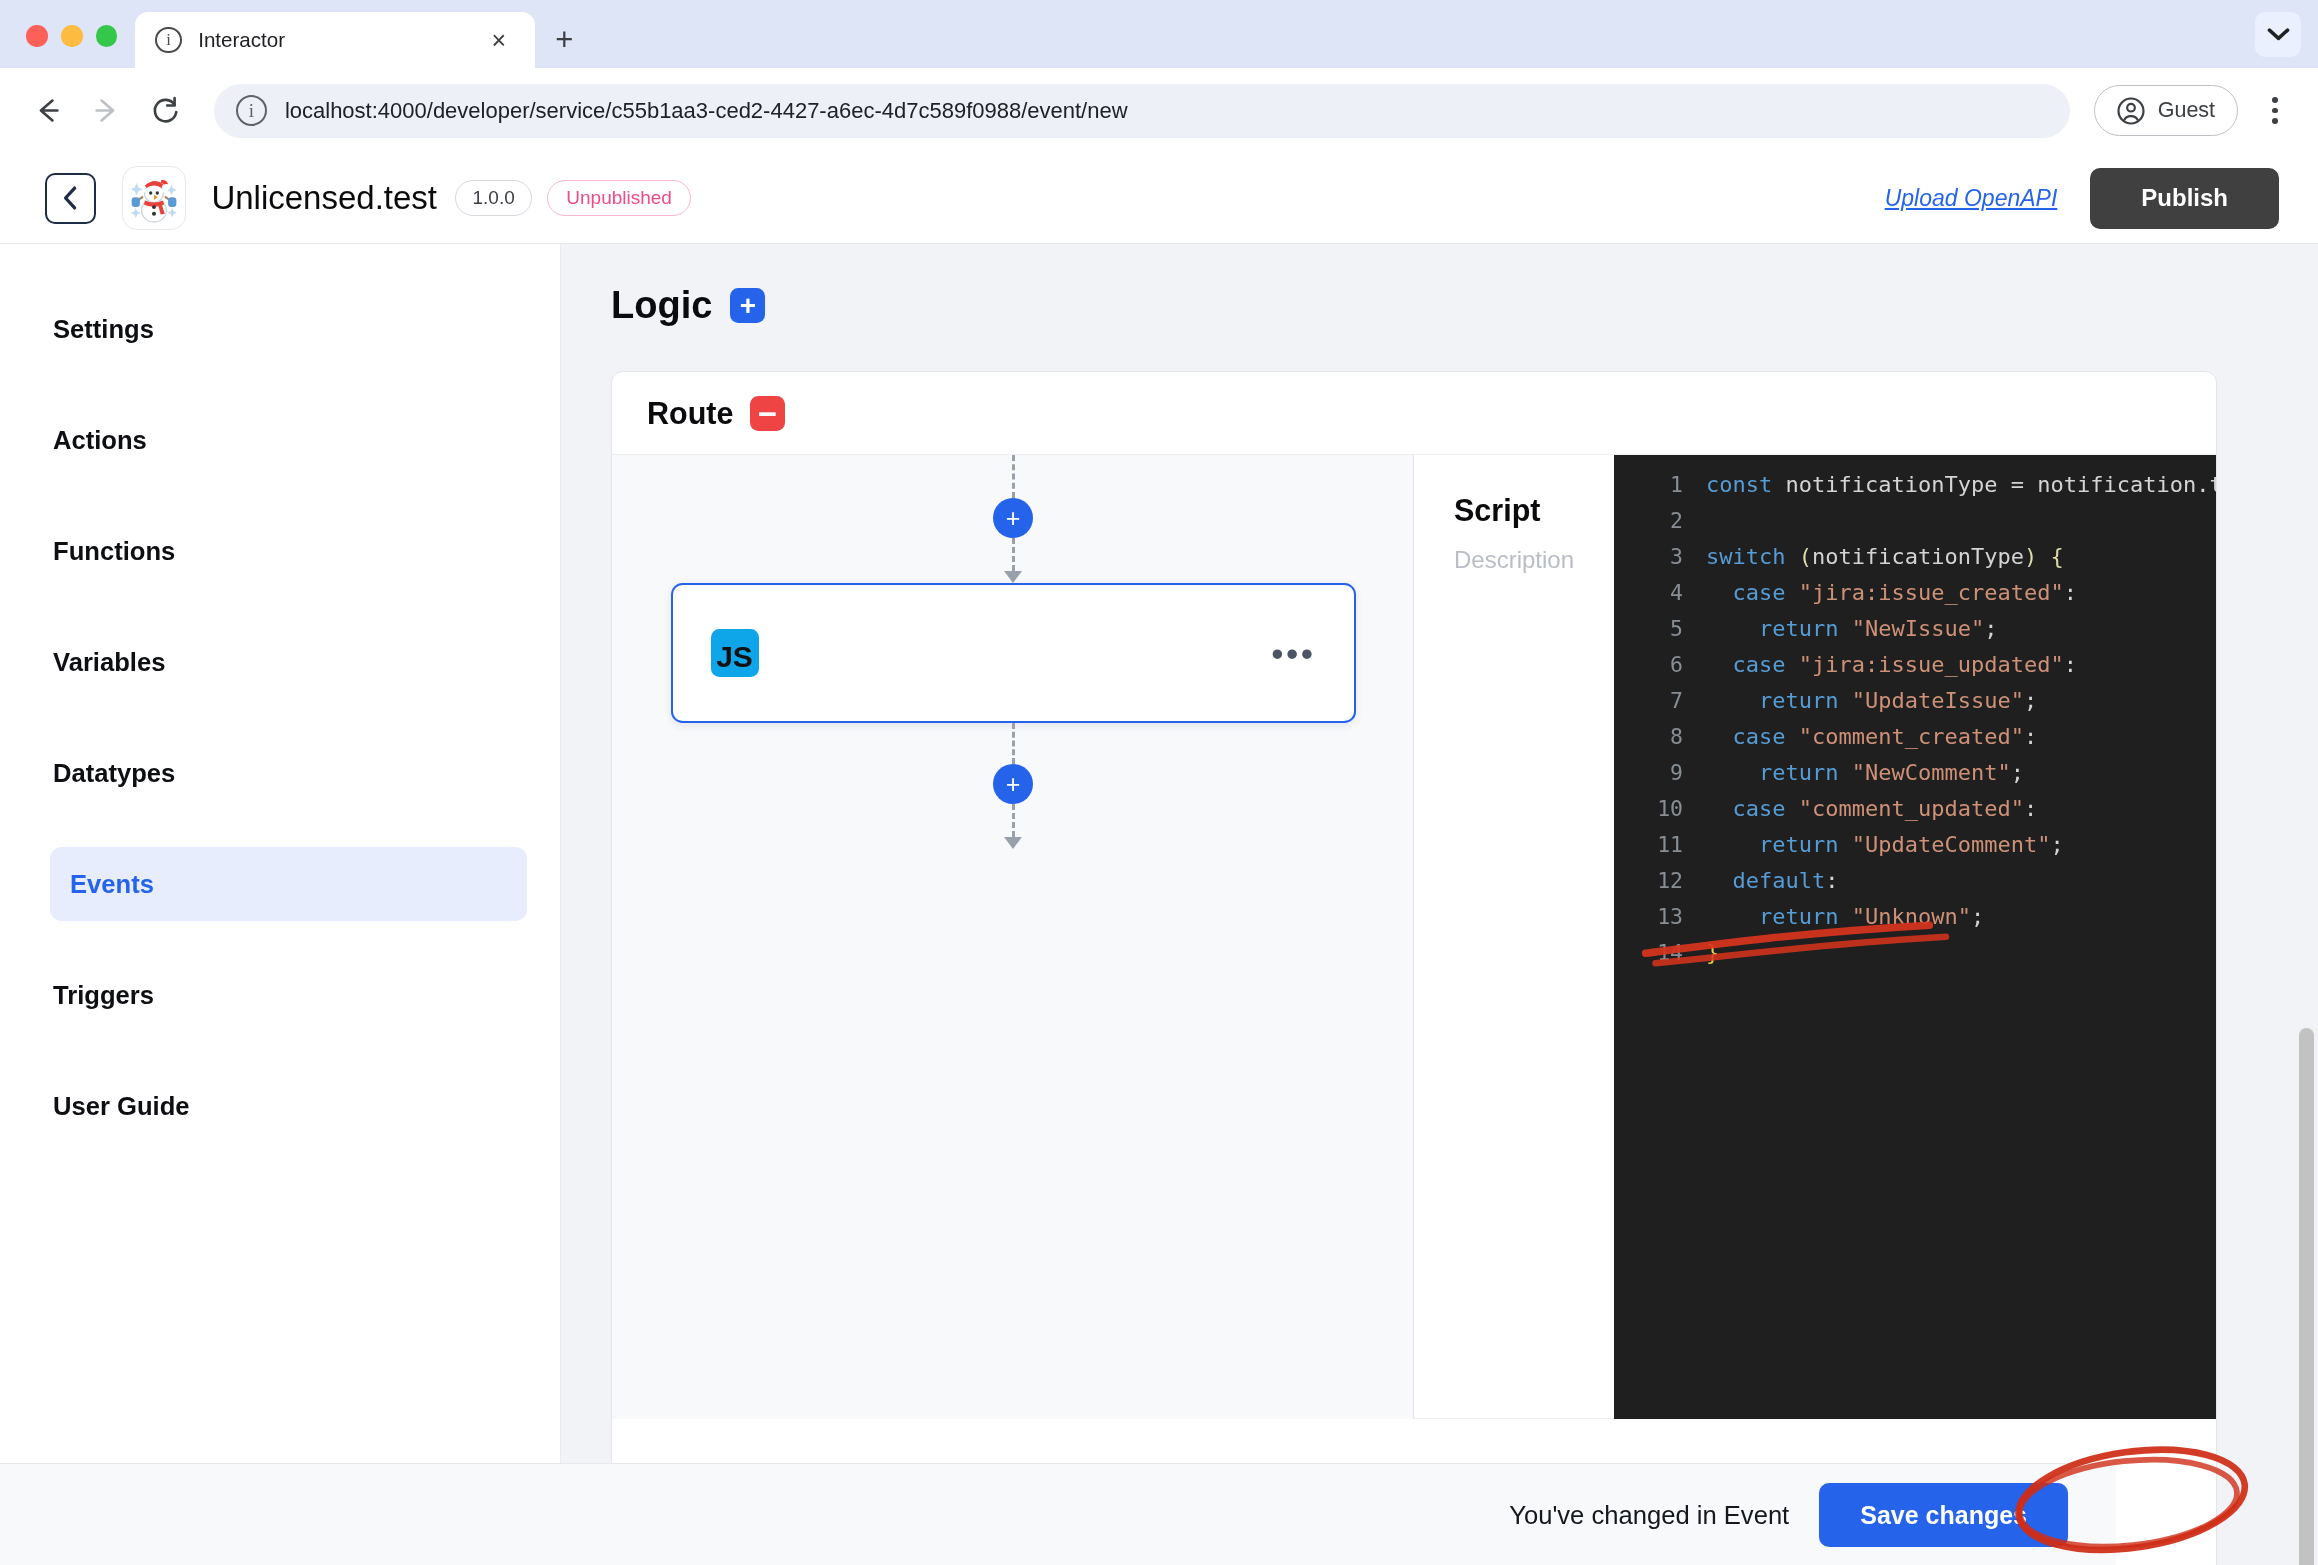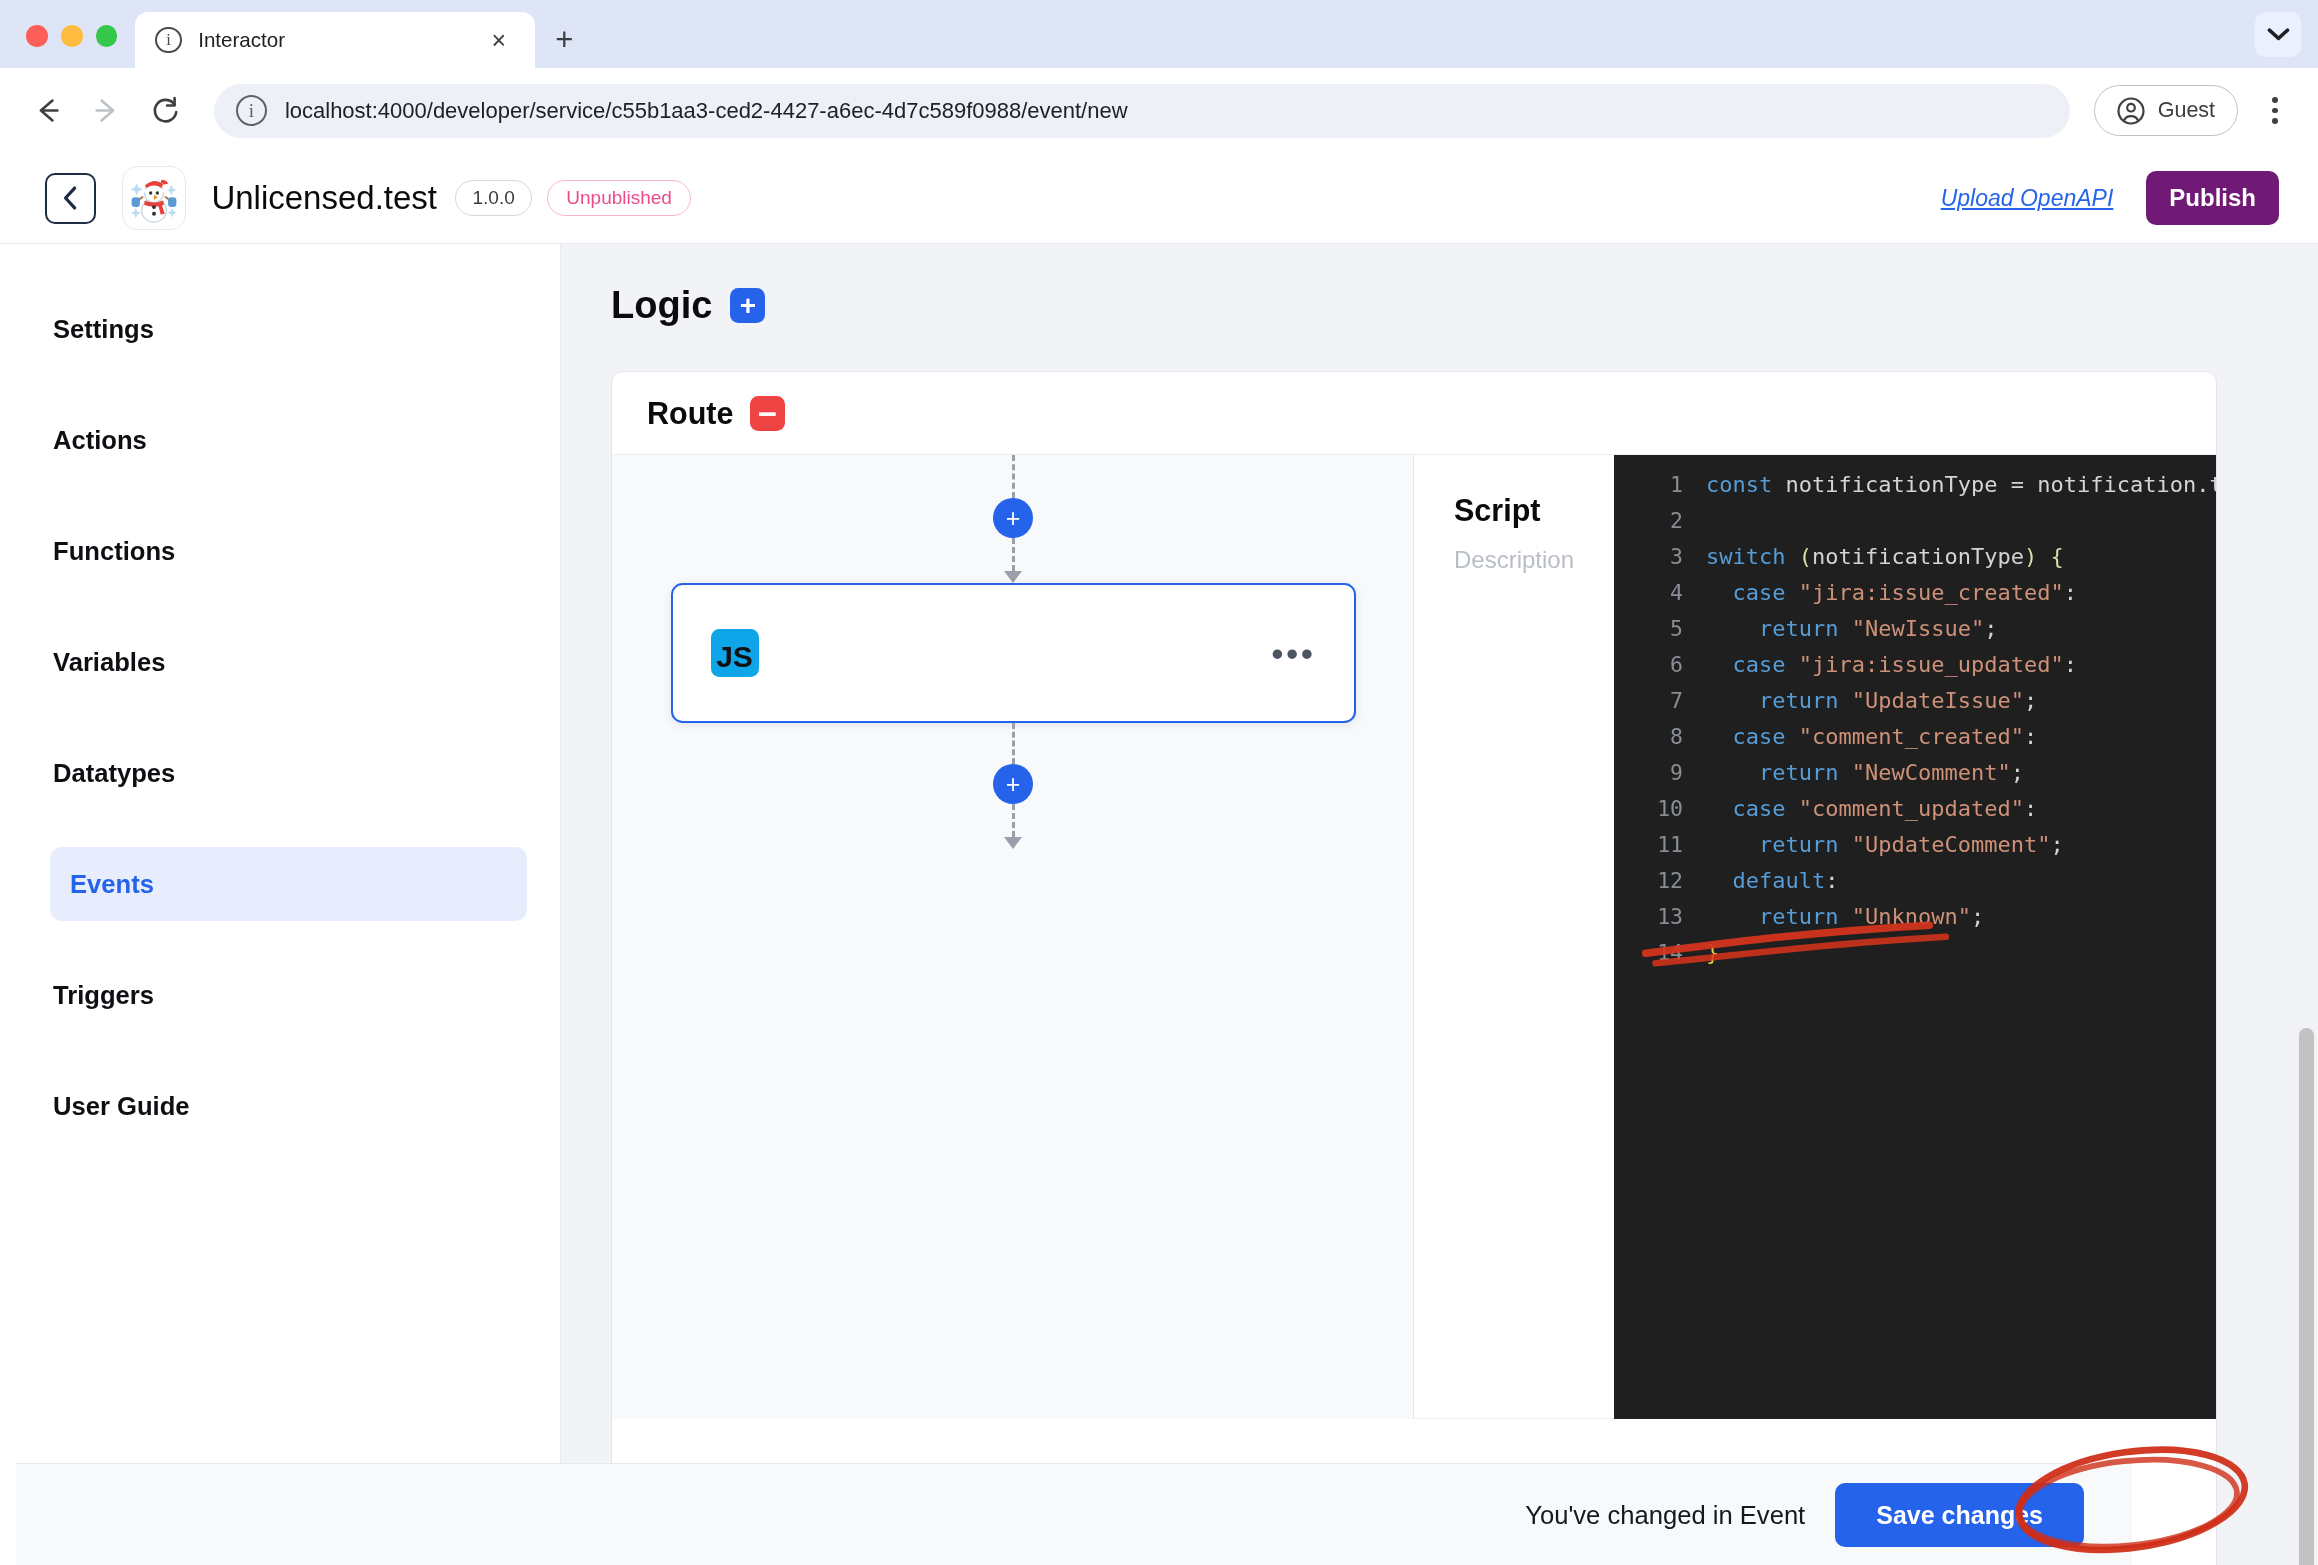--- a/index.html
+++ b/index.html
@@ -121,22 +121,22 @@
   .status-badge {
     margin-left: 15px; border: 1.2px solid #f9b6d2; border-radius: 18px;
     padding: 5.8px 18px; font-size: 19px; color: #ee4b8b; white-space: nowrap;
   }
   .header-spacer { flex: 1; }
   .upload-link {
     font-size: 23px; color: #2463eb; text-decoration: underline;
     white-space: nowrap; margin-right: 33px; font-style: italic;
   }
   .publish-btn {
-    background: #701a75; color: #fff; font-size: 24px; font-weight: bold;
-    border: none; border-radius: 10px; padding: 0 23px; height: 54px;
+    background: #404040; color: #fff; font-size: 24px; font-weight: bold;
+    border: none; border-radius: 10px; padding: 0 51px; height: 61px;
     white-space: nowrap; cursor: pointer;
   }
 
   .app-body { display: flex; height: 1322px; }
 
   .sidebar {
     width: 561px; background: #ffffff; border-right: 0.8px solid #e8eaee;
     padding: 48px 33px 0 33px; flex: 0 0 auto;
   }
   .nav-item {
@@ -226,21 +226,21 @@
   .str { color: #ce9178; }
   .var { color: #d4d4d4; }
   .par { color: #dcdcaa; }
   .brace-y { color: #e6d24a; }
   .punct { color: #d4d4d4; }
 
   .annot-svg { position: absolute; pointer-events: none; }
 
   
   .bottom-bar {
-    position: absolute; left: 16px; bottom: 0; width: 2116px; height: 103px;
+    position: absolute; left: 0; bottom: 0; width: 2116px; height: 103px;
     background: #f8f9fb; border-top: 0.8px solid #e6e8ec;
     display: flex; align-items: center; justify-content: flex-end;
     padding-right: 48px; gap: 30px;
   }
   .changed-text { font-size: 25.6px; color: #15181d; white-space: nowrap; }
   .save-btn {
     background: #2563eb; color: #fff; font-size: 25px; font-weight: bold;
     border: none; border-radius: 10px; height: 64px; padding: 0 41px;
     white-space: nowrap; cursor: pointer;
   }

